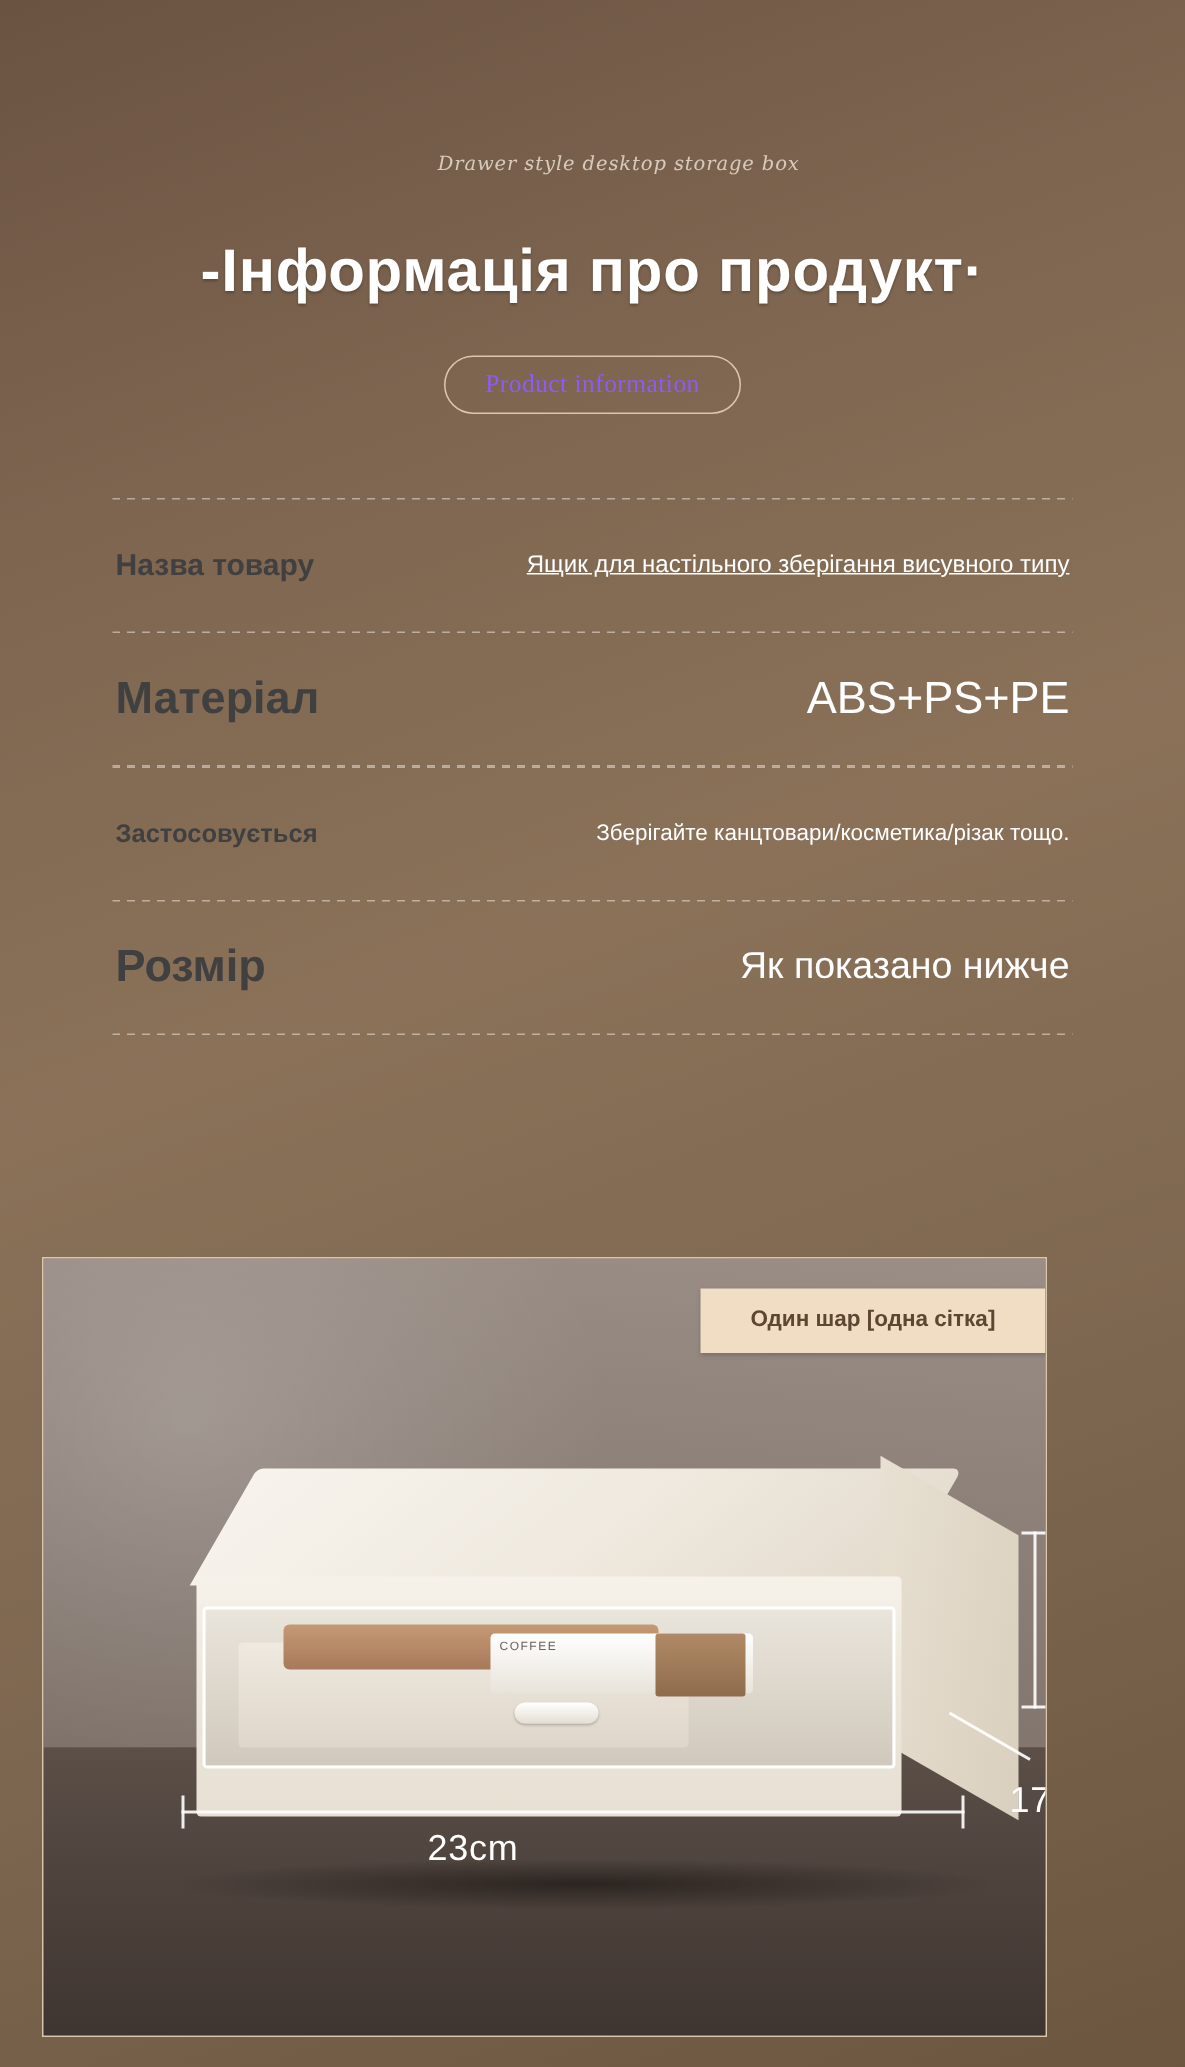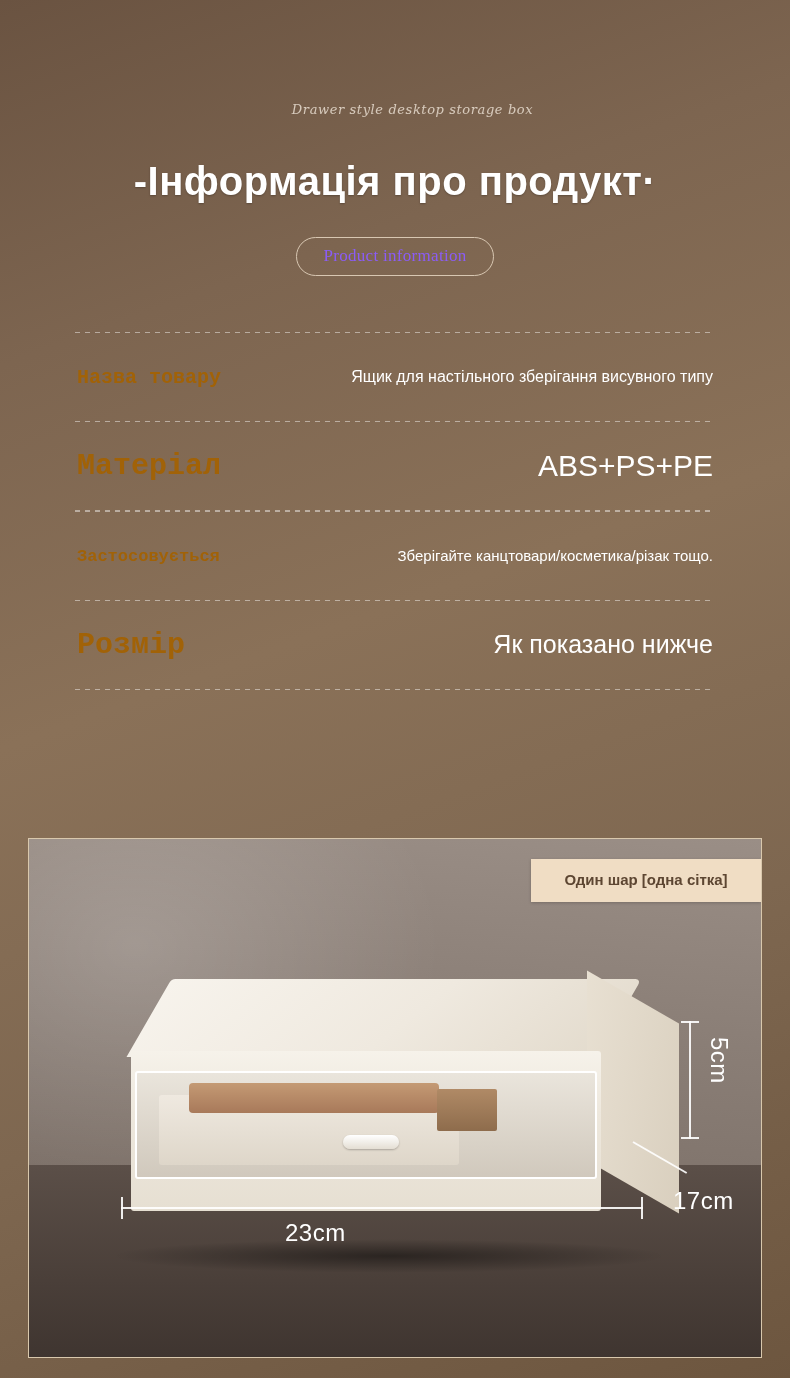--- a/index.html
+++ b/index.html
@@ -65,45 +65,44 @@
   }
   .row {
     display: flex;
     align-items: center;
     justify-content: space-between;
     min-height: 88px;
     padding: 6px 2px;
     gap: 14px;
   }
   .row .label {
-    color: #a16207;
+    color: #404040;
     font-weight: bold;
     white-space: nowrap;
-    font-family: Liberation Mono, monospace;
   }
   .row .value {
     text-align: right;
     color: #ffffff;
     line-height: 1.25;
   }
   .size-xl .label { font-size: 30px; }
   .size-xl .value { font-size: 30px; }
   .size-lg .label { font-size: 20px; }
-  .size-lg .value { font-size: 16px; max-width: 390px; }
+  .size-lg .value { font-size: 16px; max-width: 390px; text-decoration: underline; }
   .size-md .label { font-size: 17px; }
   .size-md .value { font-size: 15px; }
   .size-sz .label { font-size: 30px; }
   .size-sz .value { font-size: 25px; }
 
   
   .photo-card {
     position: absolute;
     left: 28px;
     top: 838px;
-    width: 734px;
+    width: 670px;
     height: 520px;
     border: 1px solid #d9c8ad;
     overflow: hidden;
     background: linear-gradient(170deg, #8d8079 0%, #7a6d66 30%, #5f534d 62%, #4e443f 100%);
   }
   .wall {
     position: absolute; left:0; top:0; width:100%; height:63%;
     background: linear-gradient(185deg, #9a8e86 0%, #8b7f77 50%, #7e726a 100%);
   }
   .desk {
@@ -227,20 +226,21 @@
 
   <div class="shadow"></div>
 
   <div class="box-wrap">
     <div class="box-top"></div>
     <div class="box-side"></div>
     <div class="box-front"></div>
     <div class="drawer">
       <div class="paper-a"></div>
       <div class="paper-b"></div>
+      <div class="paper-c">COFFEE</div>
       <div class="paper-d"></div>
       <div class="handle"></div>
     </div>
   </div>
 
   <div class="dim-line" style="left:660px; top:182px; width:2px; height:118px;"></div>
   <div class="dim-line" style="left:652px; top:182px; width:18px; height:2px;"></div>
   <div class="dim-line" style="left:652px; top:298px; width:18px; height:2px;"></div>
   <div class="dim-label vert-label" style="left:676px; top:198px;">5cm</div>
 

